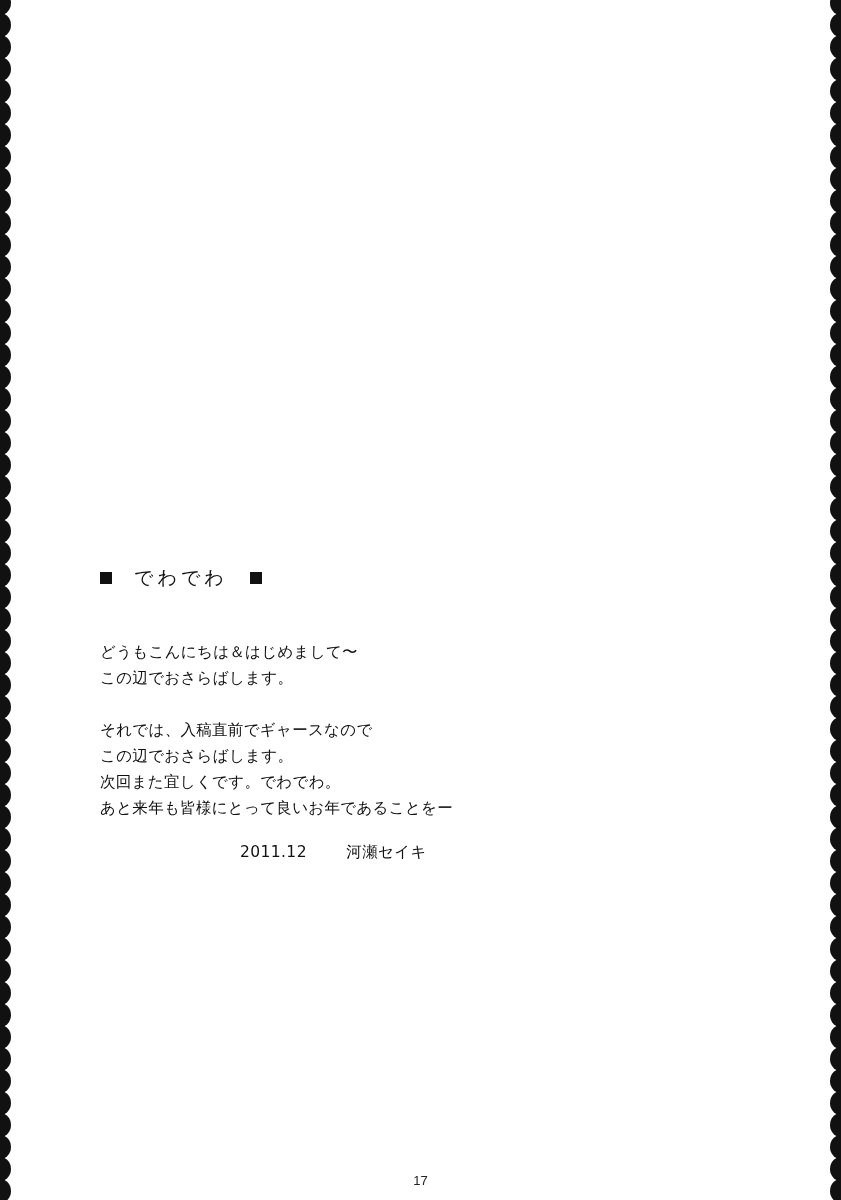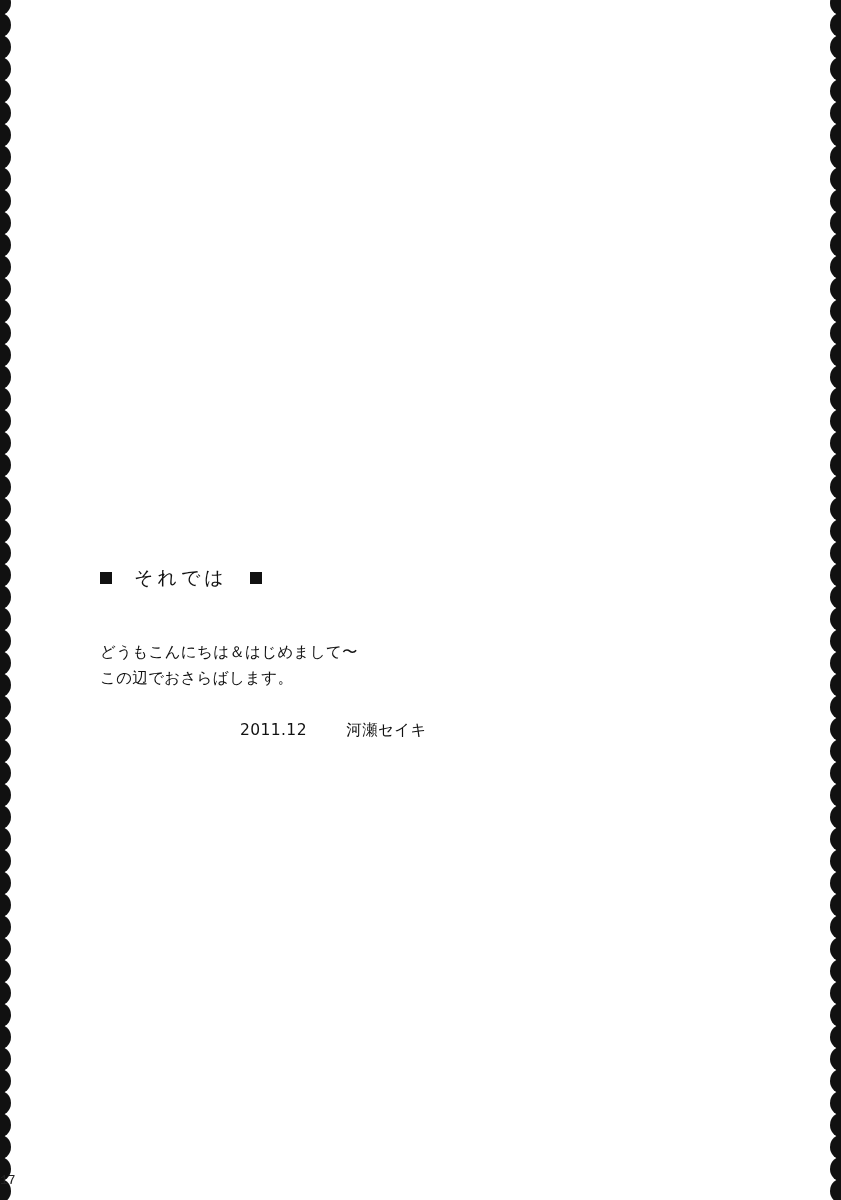--- a/index.html
+++ b/index.html
@@ -102,24 +102,24 @@
     color: #111111;
     letter-spacing: 0.4px;
   }
   .signature .sig-name { margin-left: 34px; }
 
   .page-number {
     position: absolute;
     left: 0;
     right: 0;
     bottom: 12px;
-    text-align: left;
+    text-align: center;
     font-size: 13px;
     color: #222222;
-    font-family: Liberation Mono, monospace;
+    font-family: Liberation Sans, sans-serif;
   }
 </style>
 </head>
 <body>
 
 <div class="page">
 
   <div class="edge-deco left">
     <div class="edge-line"></div>
     <div class="deco-col" id="deco-left">
@@ -239,26 +239,30 @@
         <span class="scallop" style="top:1134px"></span>
         <span class="scallop" style="top:1156px"></span>
         <span class="scallop" style="top:1178px"></span>
       </div>
   </div>
 
   <div class="content">
 
     <div class="afterword-heading">
       <span class="sq"></span>
-      <span class="afterword-title">それでは</span>
+      <span class="afterword-title">でわでわ</span>
       <span class="sq"></span>
     </div>
 
     <p class="para">どうもこんにちは＆はじめまして〜
 この辺でおさらばします。</p>
+    <p class="para last">それでは、入稿直前でギャースなので
+この辺でおさらばします。
+次回また宜しくです。でわでわ。
+あと来年も皆様にとって良いお年であることをー</p>
 
     <div class="signature">
       <span>2011.12</span>
       <span class="sig-name">河瀬セイキ</span>
     </div>
 
   </div>
 
   <div class="page-number">17</div>
 

